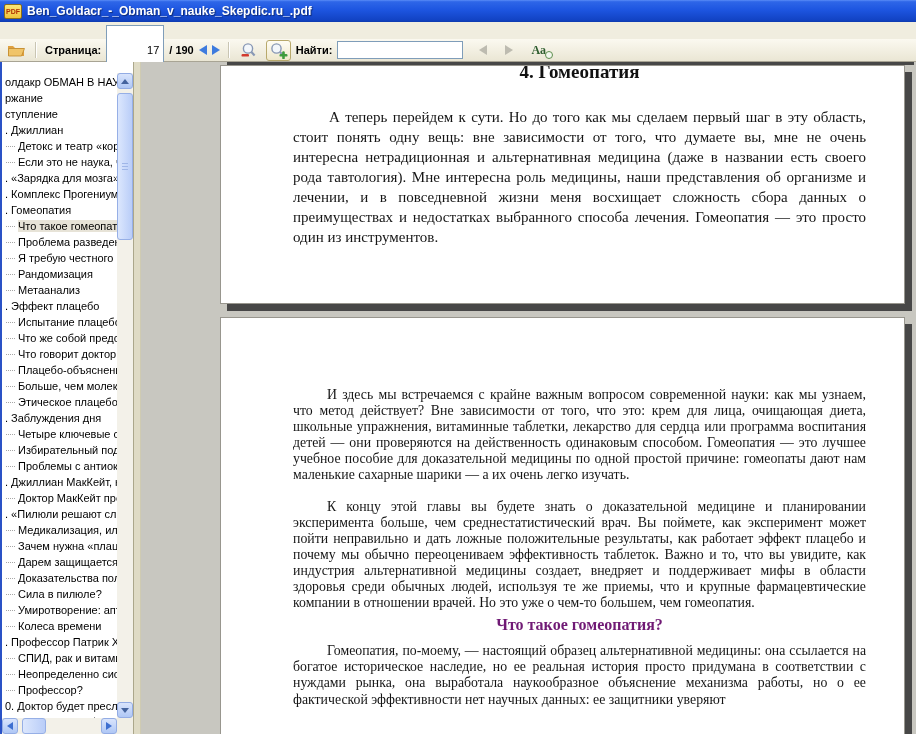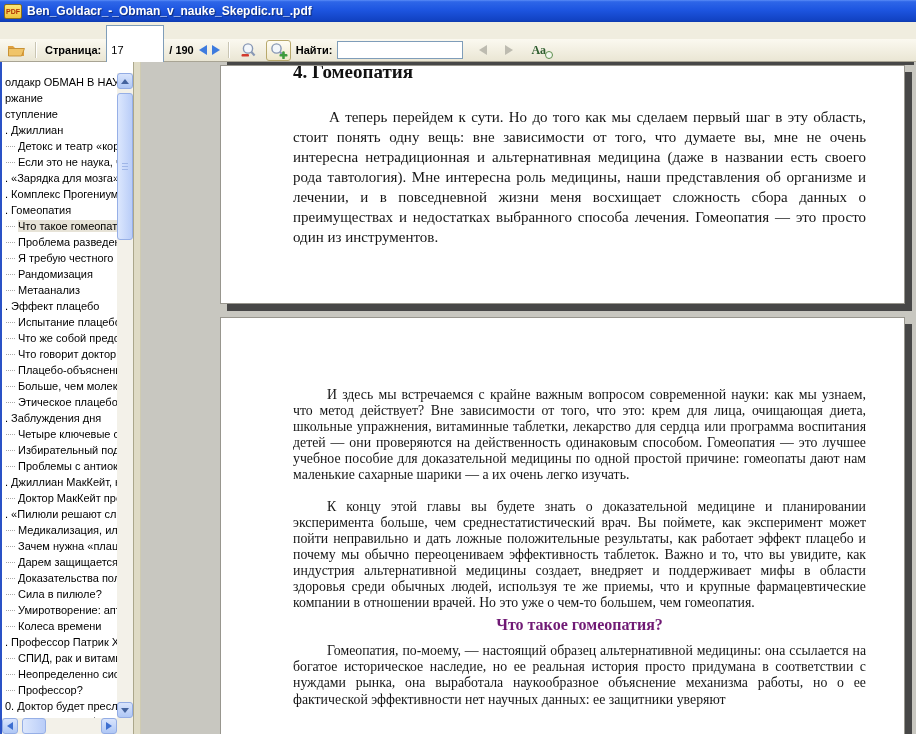--- a/index.html
+++ b/index.html
@@ -11,21 +11,21 @@
     color:#B03000;font-size:7px;font-weight:bold;display:flex;align-items:center;justify-content:center;}
   .title{color:#fff;font-weight:bold;font-size:12px;text-shadow:1px 1px 1px rgba(0,0,0,.45);white-space:nowrap;}
   
   .menubar{height:17px;background:#F0EDDF;display:flex;align-items:center;padding-left:3px;}
   .menuitem{padding:1px 8px;font-size:11px;color:#000;}
   
   .toolbar{height:22px;background:linear-gradient(#FBF9F0,#EAE6D4);border-bottom:1px solid #A8A494;
     display:flex;align-items:center;padding:0 5px;gap:5px;}
   .tsep{width:1px;height:16px;background:#C9C5B3;border-right:1px solid #FFFFFF;margin:0 3px;}
   .tlab{font-size:11px;color:#000;white-space:nowrap;font-weight:bold;}
-  .pageinput{width:48px;height:14px;border:1px solid #7F9DB9;font:11px "Liberation Sans",sans-serif;padding:17px 4px;background:#fff;}
+  .pageinput{width:48px;height:14px;border:1px solid #7F9DB9;font:11px "Liberation Sans",sans-serif;text-align:right;padding:17px 4px;background:#fff;}
   .findinput{width:118px;height:14px;border:1px solid #7F9DB9;font:11px "Liberation Sans",sans-serif;padding:1px 3px;background:#fff;}
   .tri{width:0;height:0;display:inline-block;}
   .nav-prev{border-top:5px solid transparent;border-bottom:5px solid transparent;border-right:8px solid #3E7BDE;}
   .nav-next{border-top:5px solid transparent;border-bottom:5px solid transparent;border-left:8px solid #3E7BDE;}
   .find-prev{border-top:5px solid transparent;border-bottom:5px solid transparent;border-right:8px solid #BDBBB0;}
   .find-next{border-top:5px solid transparent;border-bottom:5px solid transparent;border-left:8px solid #BDBBB0;}
   .zoombtn{border:1px solid #B8A96C;background:linear-gradient(#FFFDF4,#EFE8CC);border-radius:3px;padding:1px 2px;display:flex;align-items:center;}
   .flaticon{display:flex;align-items:center;padding:1px 2px;}
   .matchcase{position:relative;font:bold 12px "Liberation Serif",serif;color:#2E5D2E;padding-right:7px;}
   .matchcase::after{content:"";position:absolute;right:0;bottom:-1px;width:6px;height:6px;border:1.5px solid #5E8E4E;border-radius:50%;background:#F2F7EE;}
@@ -57,21 +57,21 @@
   .tri-up{border-left:4px solid transparent;border-right:4px solid transparent;border-bottom:5px solid #44639E;}
   .tri-down{border-left:4px solid transparent;border-right:4px solid transparent;border-top:5px solid #44639E;}
   .tri-left{border-top:4px solid transparent;border-bottom:4px solid transparent;border-right:6px solid #3E6FD0;}
   .tri-right{border-top:4px solid transparent;border-bottom:4px solid transparent;border-left:6px solid #3E6FD0;}
   
   .prevshadow{position:absolute;top:0;left:86px;width:687px;height:3px;background:#474747;}
   .page{position:absolute;left:79px;width:685px;background:#fff;border:1px solid #98968E;box-shadow:7px 7px 0 #474747;
     box-sizing:border-box;overflow:hidden;padding:0 38px 0 72px;}
   .page1{top:3px;height:239px;}
   .page2{top:255px;height:482px;}
-  .page h1{font:bold 19px/24px "Liberation Serif",serif;text-align:left;margin:-6px 0 0 0;color:#111;}
+  .page h1{font:bold 19px/24px "Liberation Serif",serif;text-align:center;margin:-6px 0 0 0;color:#111;}
   .page h2{font:bold 16px/20px "Liberation Serif",serif;text-align:center;margin:4px 0 8px 0;color:#701a75;}
   .page p{margin:0;color:#151515;text-align:justify;}
   .page1 p{font:15px/20px "Liberation Serif",serif;text-indent:36px;margin-top:23px;}
   .page2 p{font:13.8px/16.1px "Liberation Serif",serif;text-indent:34px;}
   .page2 .pp1{margin-top:69px;}
   .page2 .pp2{margin-top:15px;}
 </style>
 </head>
 <body>
 

